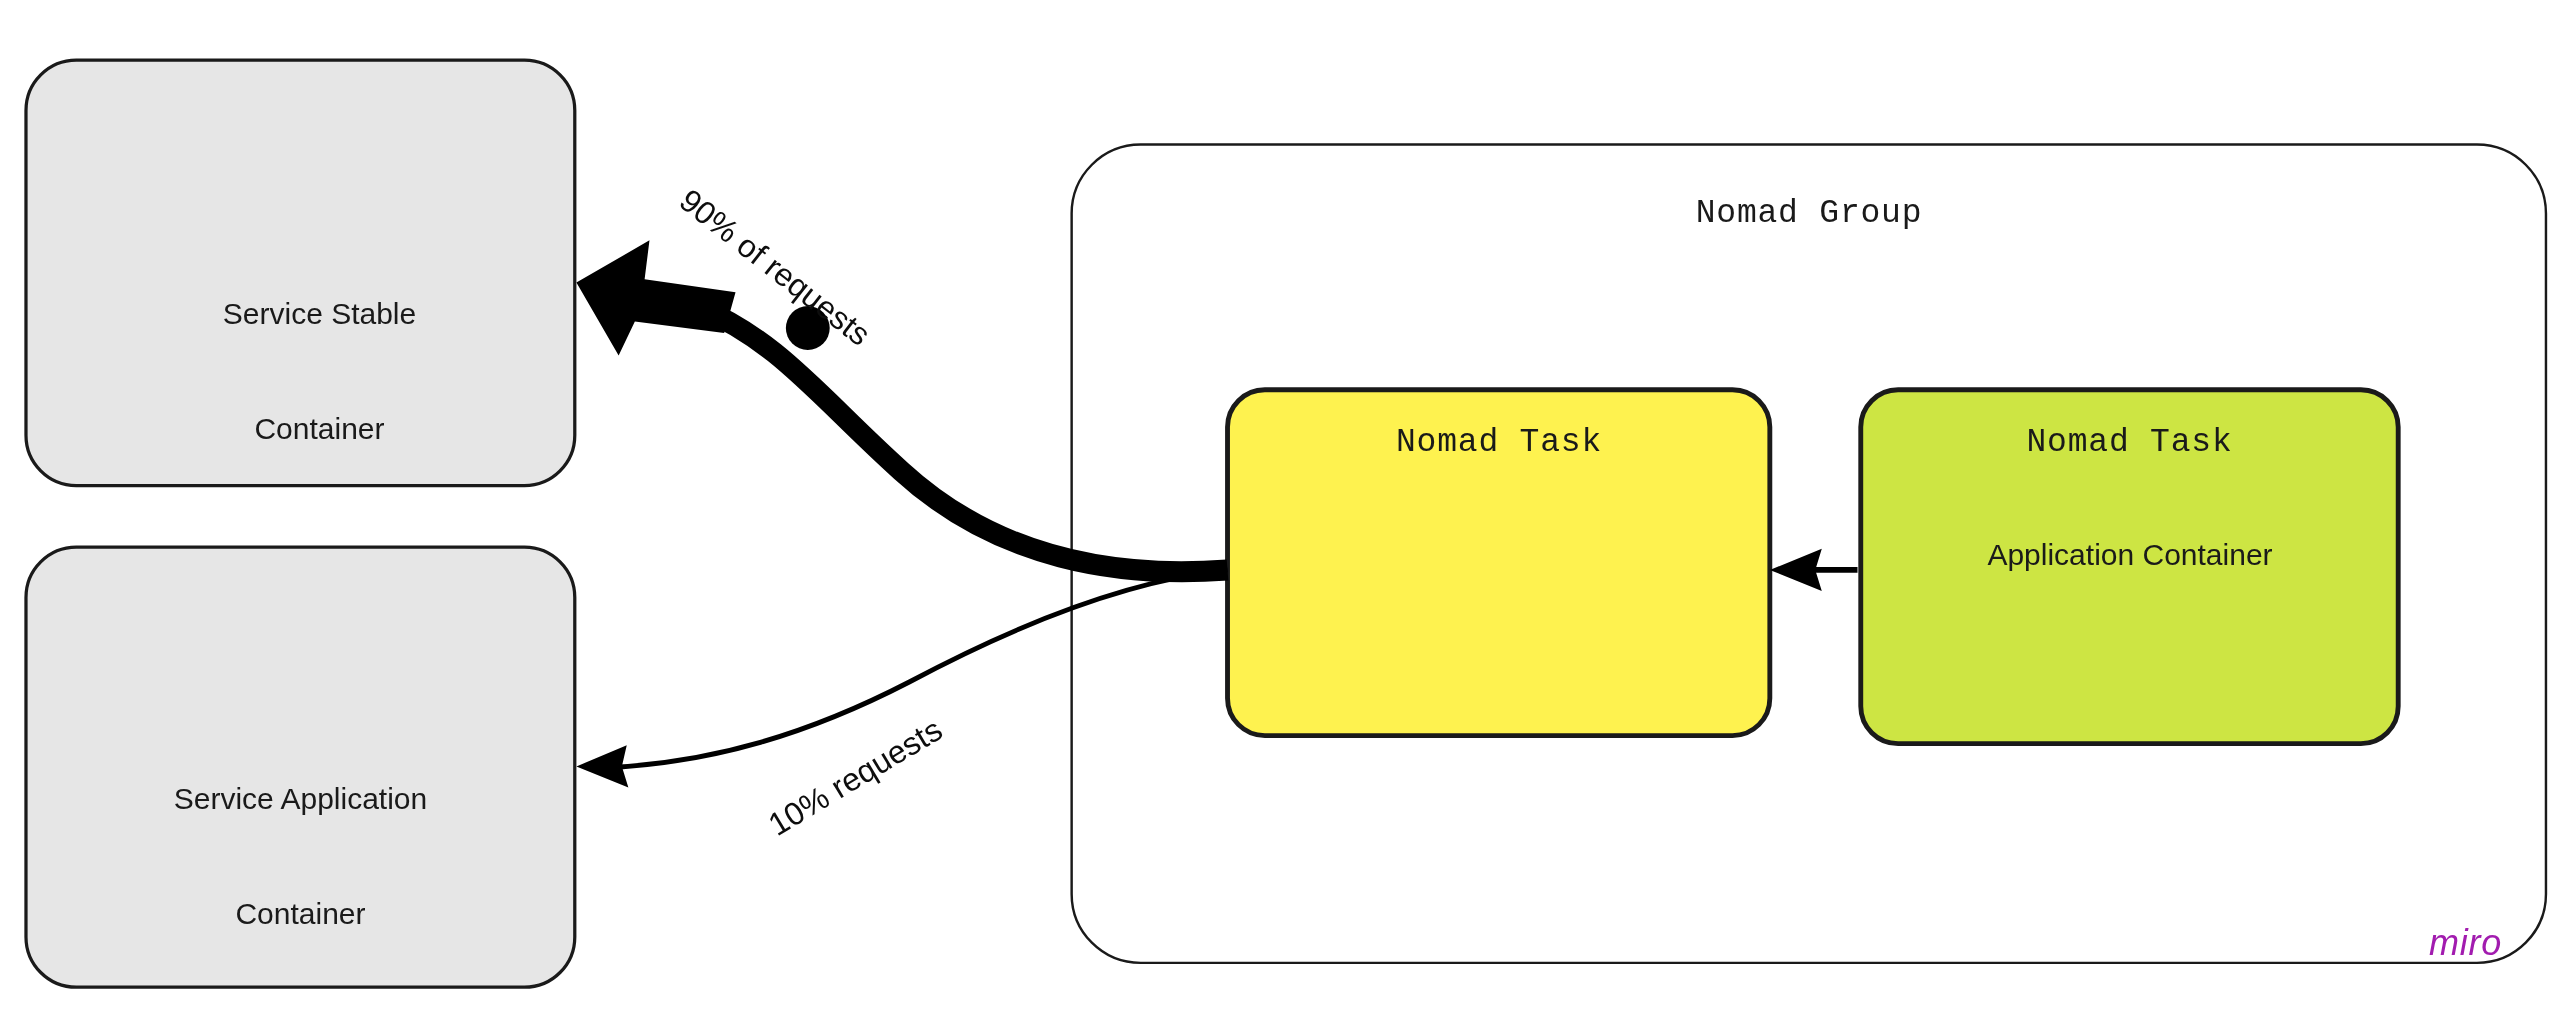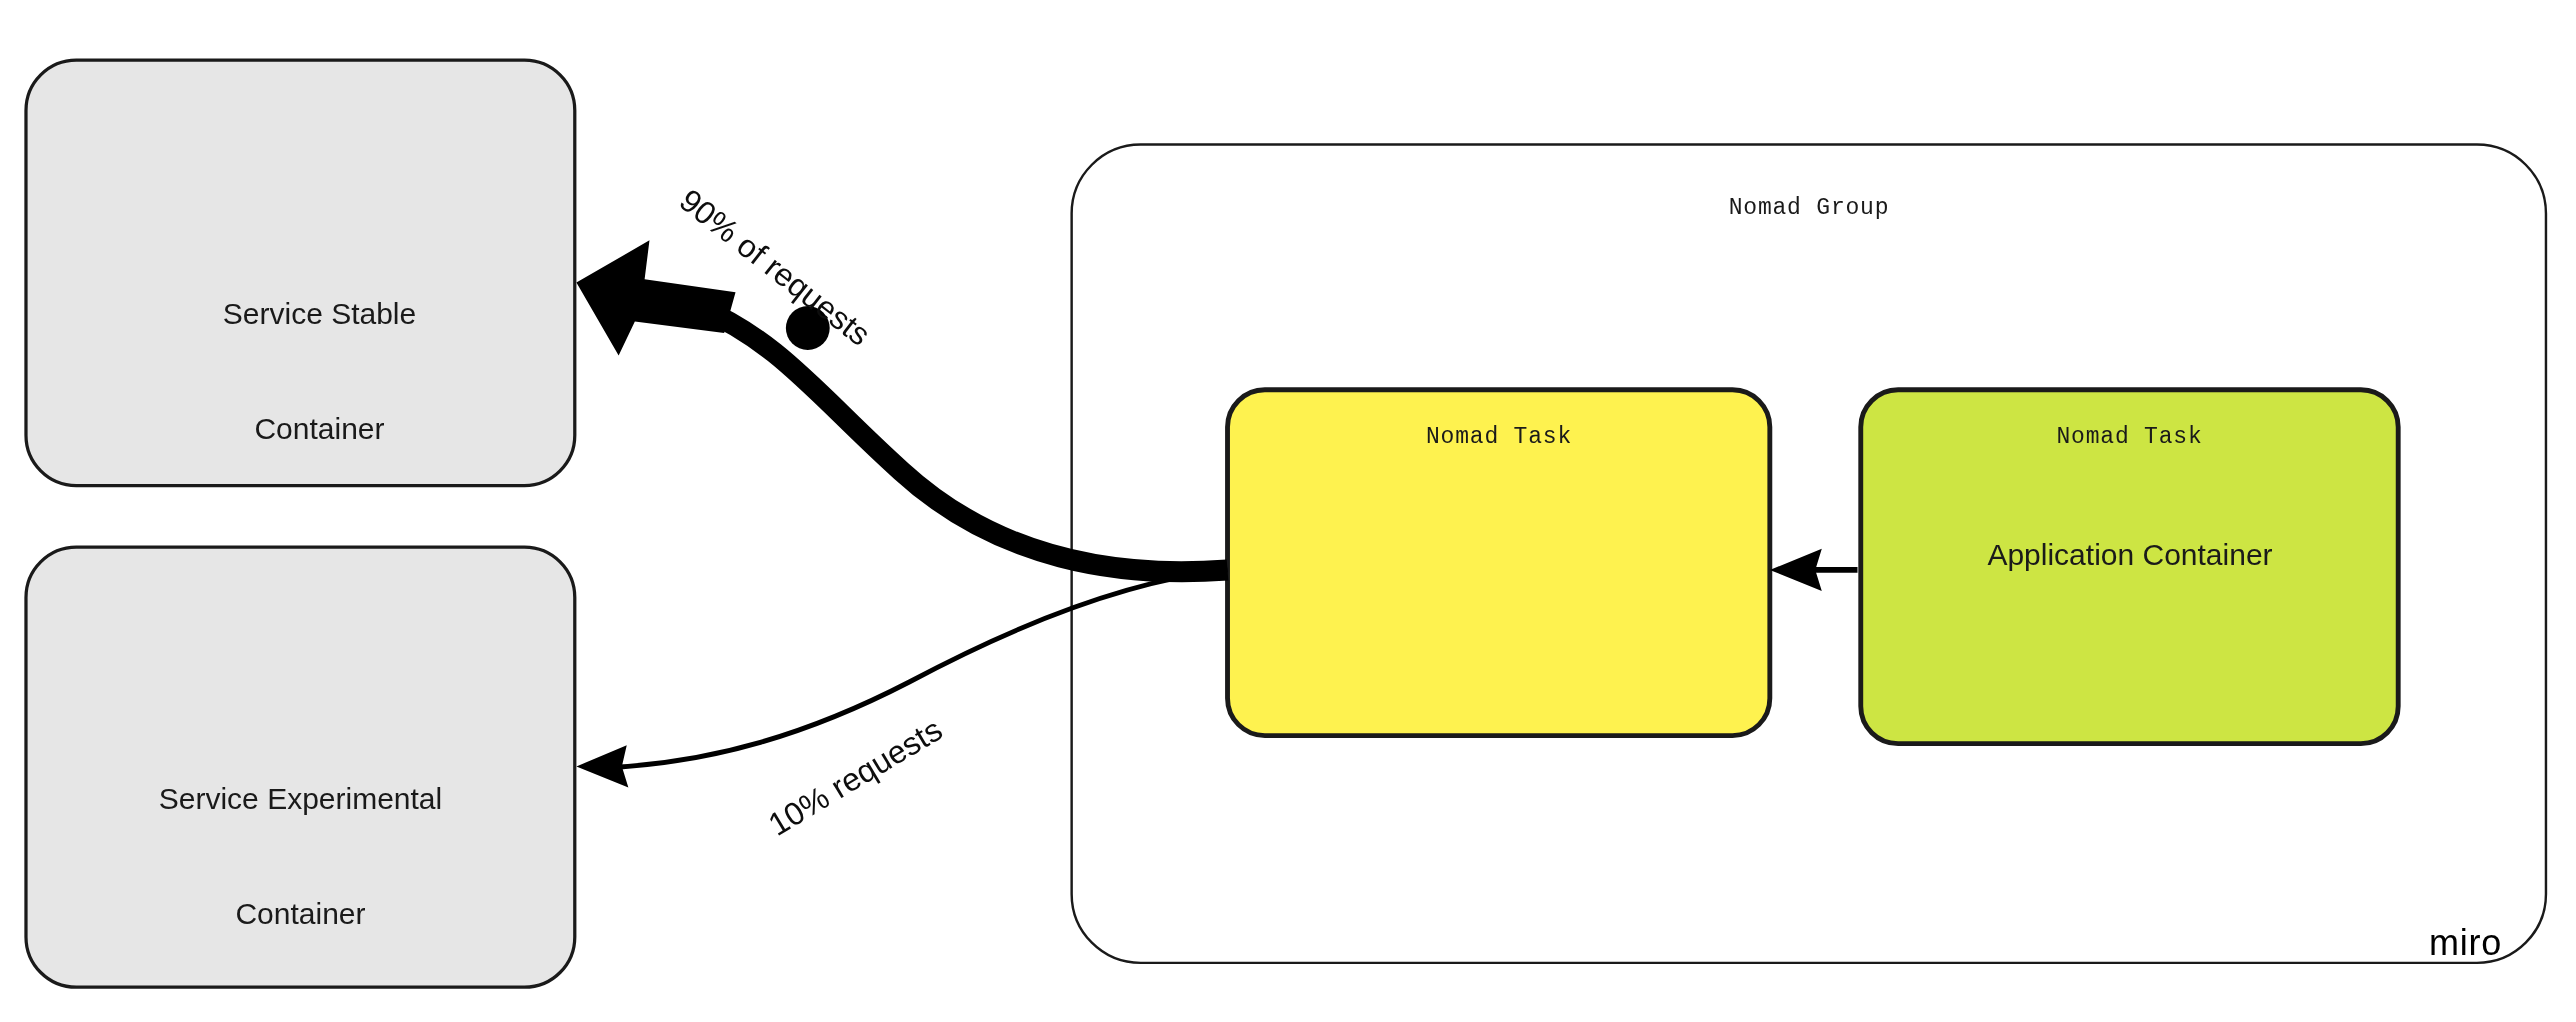--- a/index.html
+++ b/index.html
@@ -32,41 +32,42 @@
     white-space: pre;
   }
   .sans-label {
     font-family: "Liberation Sans", sans-serif;
     font-size: 30px;
     line-height: 1.28;
     font-weight: 400;
   }
   .mono-label {
     font-family: "Liberation Mono", "DejaVu Sans Mono", monospace;
-    font-size: 23px;
+    font-size: 33px;
     letter-spacing: 0.8px;
     font-weight: 400;
   }
   .edge-label {
     position: absolute;
     font-family: "Liberation Sans", sans-serif;
     font-size: 32px;
     color: #0d0d0d;
     white-space: nowrap;
     transform-origin: 0 0;
     pointer-events: none;
   }
   .watermark {
     position: absolute;
     font-family: "Liberation Sans", sans-serif;
     font-size: 36px;
     letter-spacing: 0.8px;
-    color: #000000;
+    color: #a21caf;
     font-weight: 400;
     pointer-events: none;
+    font-style: italic;
   }
 </style>
 </head>
 <body>
 
 <div id="canvas">
 
   <svg id="diagram-svg" viewBox="0 0 3173 1260" xmlns="http://www.w3.org/2000/svg">
 
     <rect x="1320" y="178" width="1816" height="1008" rx="85" ry="85" fill="#ffffff" stroke="#1a1a1a" stroke-width="3"></rect>
@@ -91,21 +92,21 @@
     <line x1="2288" y1="702" x2="2216" y2="702" stroke="#000000" stroke-width="7"></line>
     <path d="M 2180 702 L 2244 676 L 2236 702 L 2244 728 Z" fill="#000000"></path>
   </svg>
 
   <div class="box-label sans-label" style="left:26px; top:218px; width:549px;margin-left:19px;">
     <div>Service Stable</div>
     <div>Container</div>
   </div>
 
   <div class="box-label sans-label" style="left:8px; top:703px; width:585px;">
-    <div>Service Experimental</div>
+    <div>Service Application</div>
     <div>Container</div>
   </div>
 
   <div class="box-label mono-label" style="left:1072px; top:195px; width:1474px;">Nomad Group</div>
 
   <div class="box-label mono-label" style="left:1228px; top:424px; width:542px;">Nomad Task</div>
 
 
   <div class="box-label mono-label" style="left:1861px; top:424px; width:537px;">Nomad Task</div>
 

